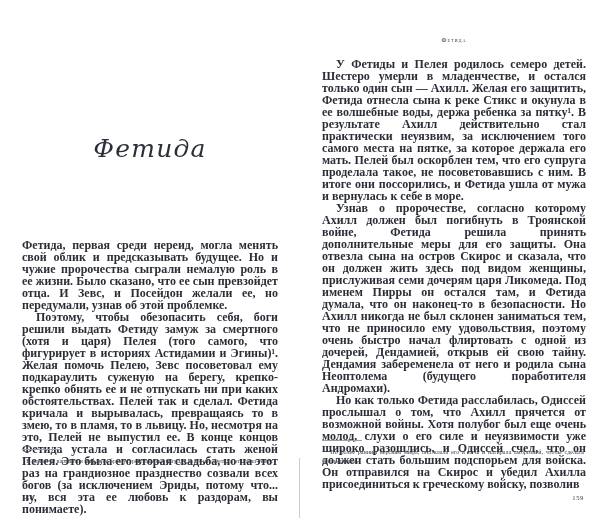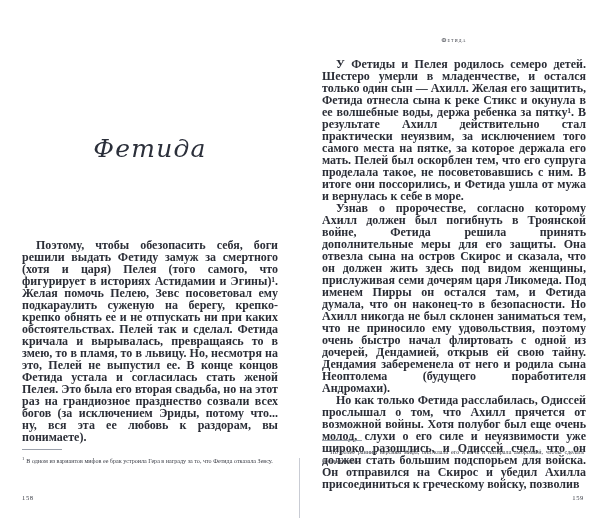--- a/index.html
+++ b/index.html
@@ -140,20 +140,21 @@
 
   <div class="gutter"></div>
 
   <div class="page page-left">
 
     <div class="running-head-spacer"></div>
 
     <h1 class="chapter-title">Фетида</h1>
 
     <div class="body-block">
+      <p class="no-indent">Фетида, первая среди нереид, могла менять свой облик и предсказывать будущее. Но и чужие пророчества сыграли немалую роль в ее жизни. Было сказано, что ее сын превзойдет отца. И Зевс, и Посейдон желали ее, но передумали, узнав об этой проблемке.</p>
       <p>Поэтому, чтобы обезопасить себя, боги решили выдать Фетиду замуж за смертного (хотя и царя) Пелея (того самого, что фигурирует в историях Астидамии и Эгины)¹. Желая помочь Пелею, Зевс посоветовал ему подкараулить суженую на берегу, крепко-крепко обнять ее и не отпускать ни при каких обстоятельствах. Пелей так и сделал. Фетида кричала и вырывалась, превращаясь то в змею, то в пламя, то в львицу. Но, несмотря на это, Пелей не выпустил ее. В конце концов Фетида устала и согласилась стать женой Пелея. Это была его вторая свадьба, но на этот раз на грандиозное празднество созвали всех богов (за исключением Эриды, потому что... ну, вся эта ее любовь к раздорам, вы понимаете).</p>
     </div>
 
     <div class="footnote-area">
       <div class="footnote-rule"></div>
       <div class="footnote">
         <span class="fn-num">1</span><span>В одном из вариантов мифов ее брак устроила Гера в награду за то, что Фетида отказала Зевсу.</span>
       </div>
     </div>
 

